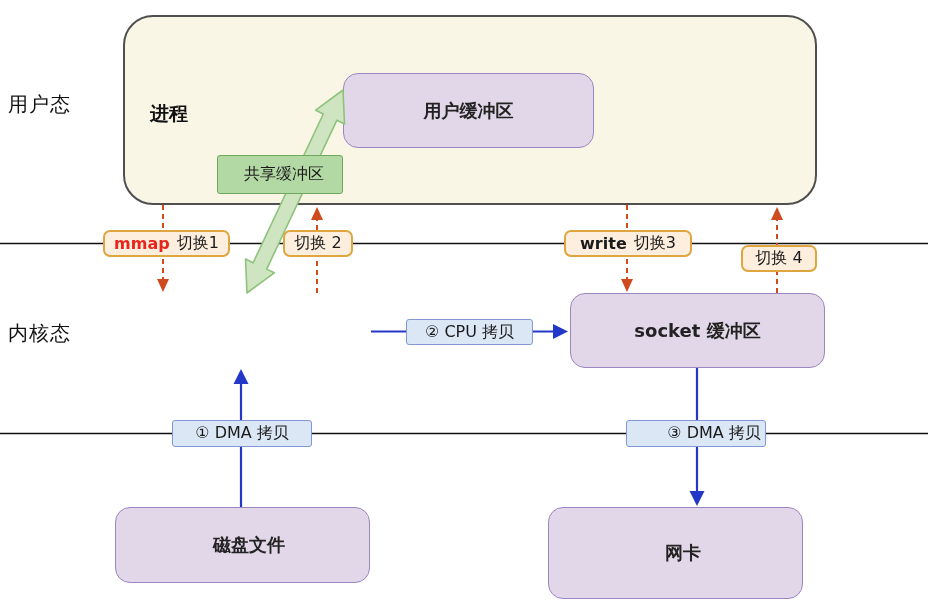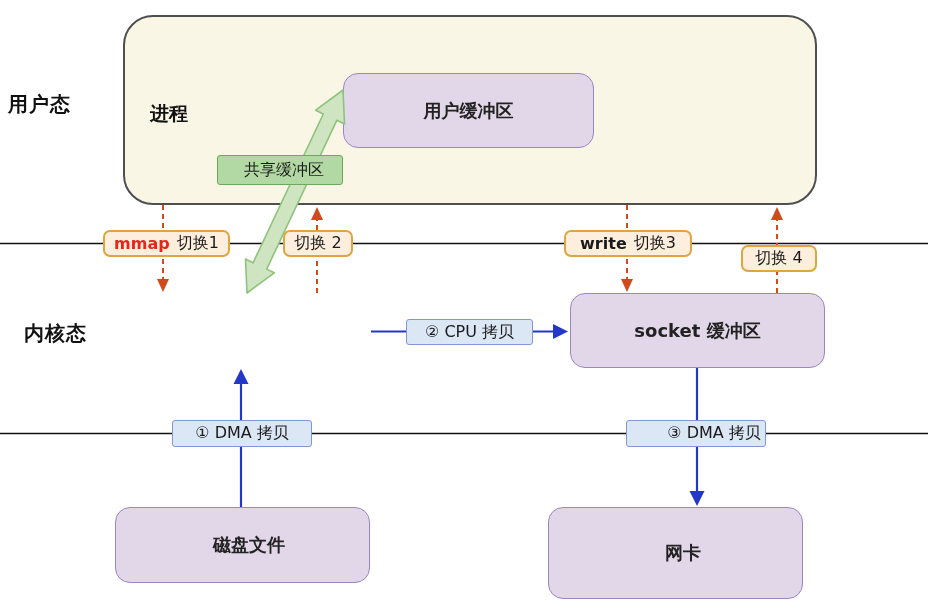--- a/index.html
+++ b/index.html
@@ -11,21 +11,21 @@
     overflow:hidden;
     color:#1a1a1a;
   }
   .abs{position:absolute;}
   
   .box-layer{z-index:1;}
   #connector-layer{position:absolute;left:0;top:0;z-index:2;}
   .chip-layer{z-index:3;}
   
   .region-label{
-    font-size:20px;font-weight:bold;color:#111;
+    font-size:20px;font-weight:normal;color:#111;
     white-space:nowrap;letter-spacing:1px;
   }
   
   .process-box{
     background:#f9f6e5;
     border:2px solid #4f4f4f;
     border-radius:30px;
     box-sizing:border-box;
   }
   .process-title{
@@ -123,23 +123,23 @@
     </g>
     <g fill="#2438c8" stroke="none">
       <polygon points="241,369 233.5,384 248.5,384"></polygon>
       <polygon points="697,506 689.5,491 704.5,491"></polygon>
       <polygon points="568,331.5 553,324 553,339"></polygon>
     </g>
   </svg>
 
   <div class="abs chip-layer region-label" style="left:8px;top:91px;">用户态</div>
 
-  <div class="abs chip-layer region-label" style="left:8px;top:320px;margin-left:16px;">内核态</div>
+  <div class="abs chip-layer region-label" style="left:8px;top:320px;">内核态</div>
 
-  <div class="abs chip-layer chip shared" style="left:217px;top:155px;width:126px;height:30px;padding-left:8px;">
+  <div class="abs chip-layer chip shared" style="left:217px;top:155px;width:126px;height:39px;padding-left:8px;">
     <span>共享缓冲区</span>
   </div>
 
   <div class="abs chip-layer chip switch" style="left:103px;top:230px;width:127px;height:27px;">
     <span class="syscall red">mmap</span>
     <span>切换1</span>
   </div>
 
   <div class="abs chip-layer chip switch" style="left:283px;top:230px;width:70px;height:27px;">
     <span>切换 2</span>

